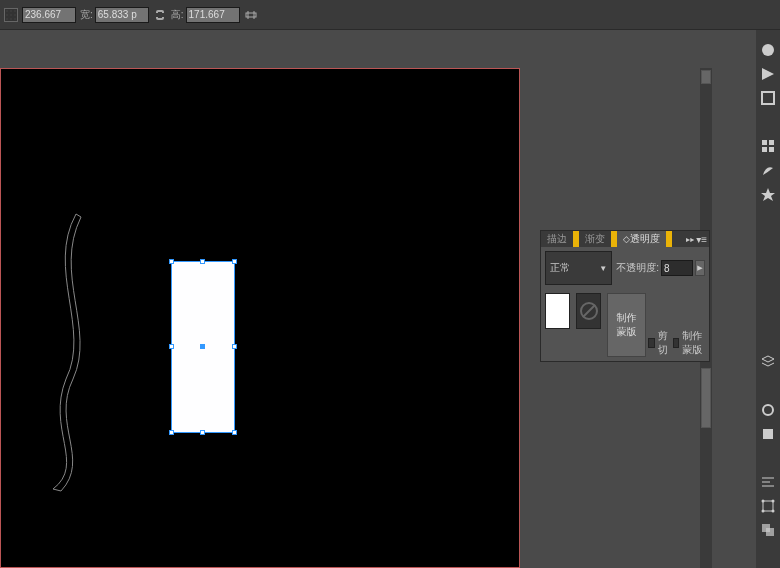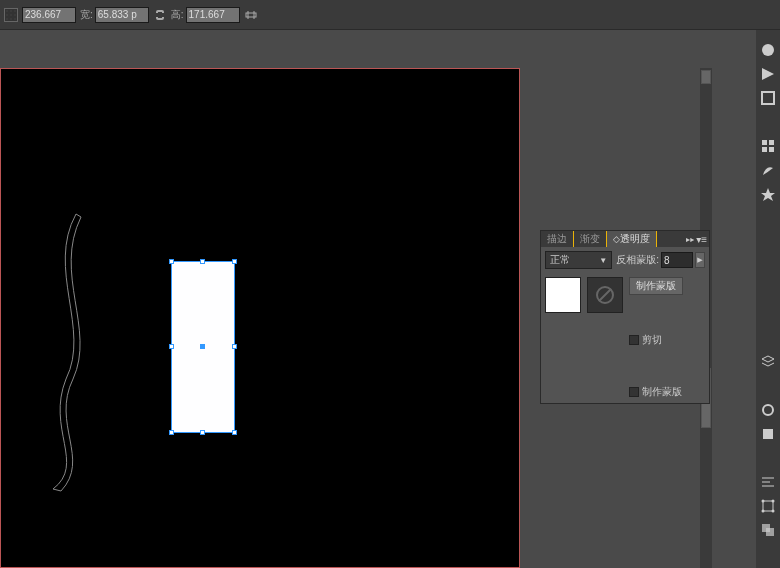--- a/index.html
+++ b/index.html
@@ -166,21 +166,21 @@
   }
   .panel-tabs {
     height: 16px;
     background: #3a3a3a;
     display: flex;
     align-items: stretch;
   }
   .tab {
     padding: 1px 6px;
     color: #999;
-    border-right: 1px solid #eab308;
+    border-right: 6px solid #eab308;
     display: flex;
     align-items: center;
   }
   .tab.active {
     background: #535353;
     color: #ddd;
   }
   .tab-icons {
     margin-left: auto;
     display: flex;
@@ -194,21 +194,21 @@
     padding: 4px;
     gap: 4px;
   }
   .dropdown {
     flex: 1;
     height: 18px;
     background: #3a3a3a;
     border: 1px solid #222;
     display: flex;
     align-items: center;
-    padding: 0 4px;
+    padding: 16px 4px;
     justify-content: space-between;
   }
   .opacity-field {
     display: flex;
     align-items: center;
     gap: 2px;
   }
   .opacity-input {
     width: 32px;
     height: 16px;
@@ -245,21 +245,21 @@
     height: 36px;
     background: #333;
     border: 1px solid #222;
     display: flex;
     align-items: center;
     justify-content: center;
   }
   .mask-swatch svg { opacity: 0.6; }
   .mask-controls {
     display: flex;
-    flex-direction: column;
+    flex-direction: row;
     gap: 2px;
   }
   .make-mask-btn {
     background: #666;
     border: 1px solid #444;
     color: #ddd;
     padding: 1px 6px;
     font-size: 10px;
   }
   .chk-row {
@@ -352,21 +352,21 @@
         <span style="font-size:8px">▸▸</span>
         <span style="font-size:10px">▾≡</span>
       </div>
     </div>
     <div class="panel-row1">
       <div class="dropdown">
         <span>正常</span>
         <span style="font-size:8px">▼</span>
       </div>
       <div class="opacity-field">
-        <span>反相蒙版:</span>
+        <span>不透明度:</span>
         <input class="opacity-input" value="8" style="">
         <div class="opacity-arrow">▶</div>
       </div>
     </div>
     <div class="panel-row2">
       <div class="swatch"></div>
       <div class="mask-swatch">
         <svg width="20" height="20" viewBox="0 0 20 20">
             <circle cx="10" cy="10" r="8" stroke="#888" fill="none" stroke-width="2"></circle>
             <line x1="4" y1="16" x2="16" y2="4" stroke="#888" stroke-width="2"></line>

